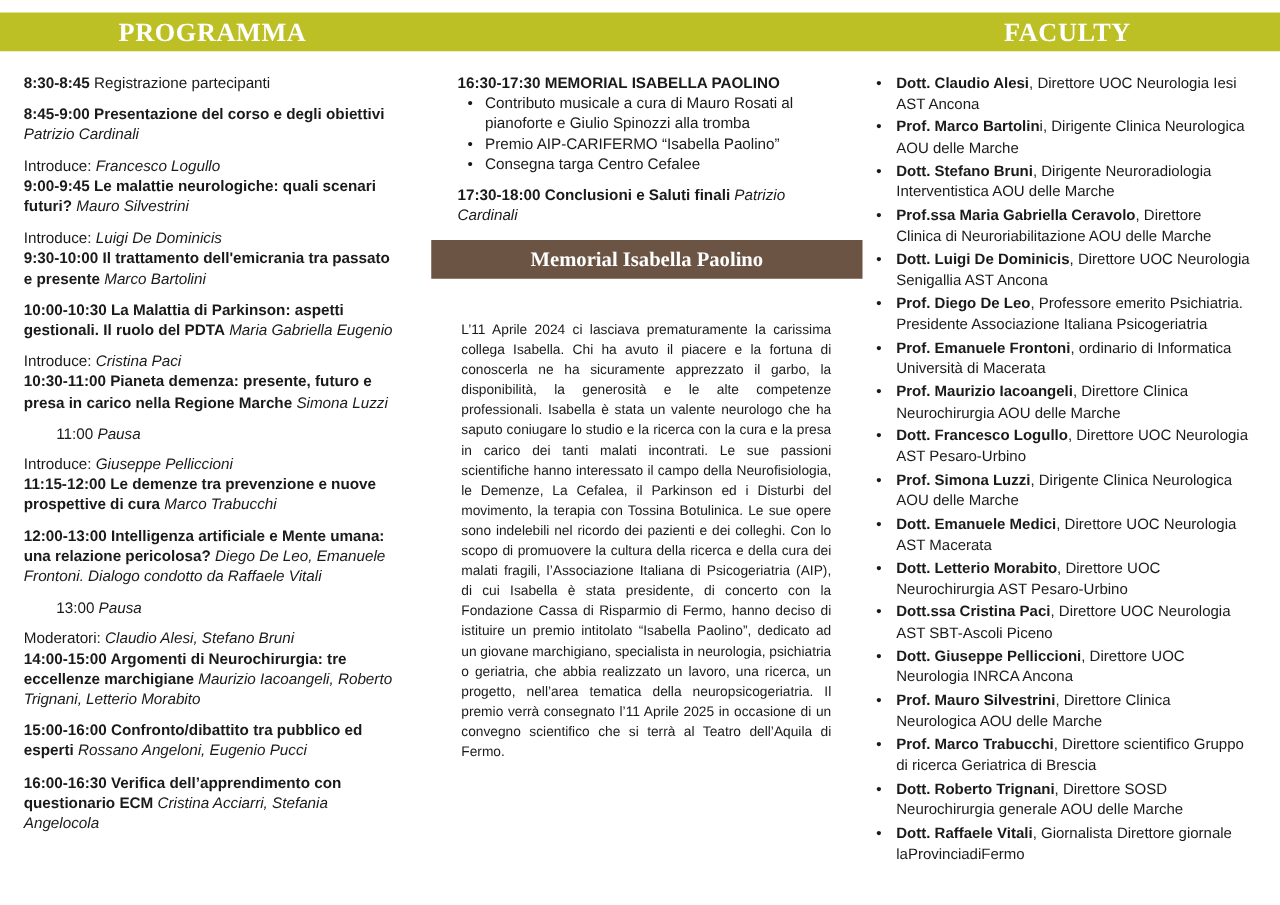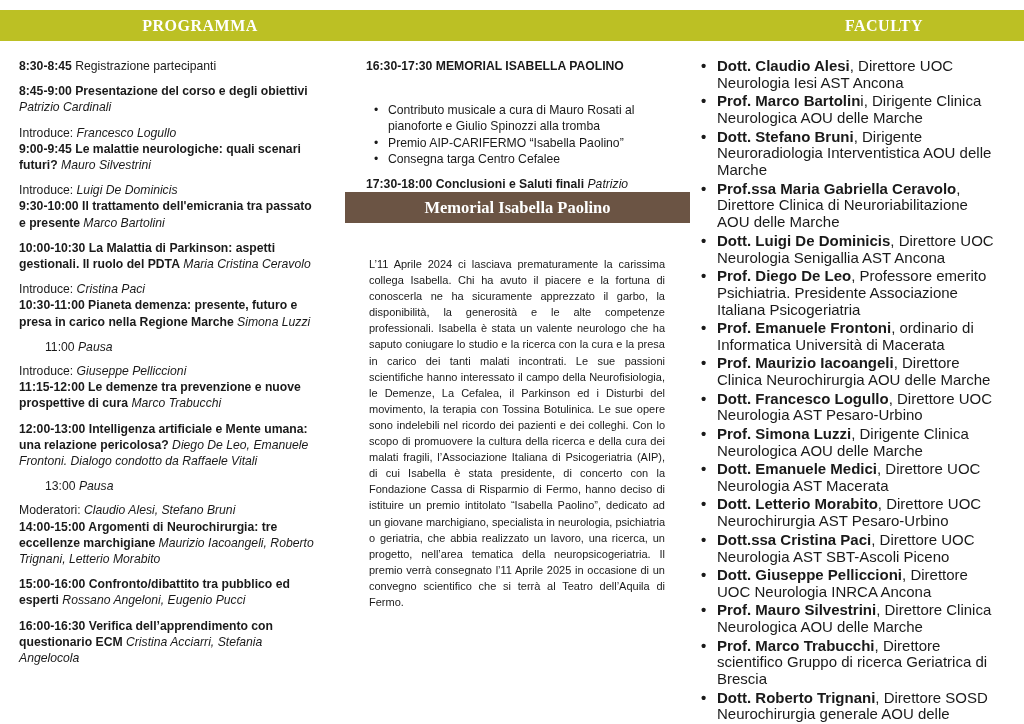--- a/index.html
+++ b/index.html
@@ -1,41 +1,41 @@
 <!DOCTYPE html>
 <html><head>
 <meta charset="utf-8">
 <style>
   * { box-sizing: border-box; margin: 0; padding: 0; }
   html, body { width: 1024px; height: 724px; background: #ffffff; overflow: hidden; }
   body { font-family: "Liberation Sans", sans-serif; color: #1a1a1a; position: relative; }
   .topbar { position: absolute; left: 0; top: 10px; width: 1024px; height: 31px; background: #bcc024; }
-  .topbar .h { position: absolute; top: 0; height: 31px; line-height: 32px; font-family: "Liberation Serif", serif; font-weight: bold; color: #ffffff; font-size: 16px; letter-spacing: 0.5px; text-align: center; margin-left: 30px; }
+  .topbar .h { position: absolute; top: 0; height: 31px; line-height: 32px; font-family: "Liberation Serif", serif; font-weight: bold; color: #ffffff; font-size: 21px; letter-spacing: 0.5px; text-align: center; }
   .h-prog { left: 0; width: 340px; }
   .h-fac { left: 684px; width: 340px; }
 
   .col { position: absolute; font-size: 12.2px; line-height: 16.2px; }
   .col1 { left: 19px; top: 58px; width: 300px; }
   .col2 { left: 366px; top: 58px; width: 306px; }
   .col3 { left: 700px; top: 58px; width: 300px; }
 
   .item { margin-bottom: 9px; }
   .b { font-weight: bold; }
   .i { font-style: italic; }
   .pause { padding-left: 26px; margin-bottom: 8px; }
 
-  ul.bullets { list-style: none; margin-left: 8px; margin-top: 28px; }
+  ul.bullets { list-style: none; margin-left: 8px; }
   ul.bullets li { position: relative; padding-left: 14px; }
   ul.bullets li::before { content: "•"; position: absolute; left: 0; top: 0; }
 
   .memo-box { position: absolute; left: 345px; top: 192px; width: 345px; height: 31px; background: #6b5444; color: #fff; font-family: "Liberation Serif", serif; font-weight: bold; font-size: 16.5px; text-align: center; line-height: 31px; }
   .memo-text { position: absolute; left: 369px; top: 256px; width: 296px; font-size: 11px; line-height: 16.1px; text-align: justify; }
 
   ul.fac { list-style: none; }
-  ul.fac li { position: relative; padding-left: 17px; margin-bottom: 1.7px; line-height: 16.8px; font-size: 15px; }
+  ul.fac li { position: relative; padding-left: 17px; margin-bottom: 1.7px; line-height: 16.8px; font-size: 12px; }
   ul.fac li::before { content: "•"; position: absolute; left: 1px; top: 0; font-weight: bold; }
 </style>
 </head>
 <body>
 
 <div class="topbar">
   <div class="h h-prog">PROGRAMMA</div>
   <div class="h h-fac">FACULTY</div>
 </div>
 
@@ -48,21 +48,21 @@
   </div>
   <div class="item">
     <div><span>Introduce: </span><span class="i">Francesco Logullo</span></div>
     <span class="b">9:00-9:45</span><span class="b"> Le malattie neurologiche: quali scenari futuri?</span><span class="i"> Mauro Silvestrini</span>
   </div>
   <div class="item">
     <div><span>Introduce: </span><span class="i">Luigi De Dominicis</span></div>
     <span class="b">9:30-10:00</span><span class="b"> Il trattamento dell'emicrania tra passato e presente</span><span class="i"> Marco Bartolini</span>
   </div>
   <div class="item">
-    <span class="b">10:00-10:30</span><span class="b"> La Malattia di Parkinson: aspetti gestionali. Il ruolo del PDTA</span><span class="i"> Maria Cristina Ceravolo</span>
+    <span class="b">10:00-10:30</span><span class="b"> La Malattia di Parkinson: aspetti gestionali. Il ruolo del PDTA</span><span class="i"> Maria Gabriella Eugenio</span>
   </div>
   <div class="item">
     <div><span>Introduce: </span><span class="i">Cristina Paci</span></div>
     <span class="b">10:30-11:00</span><span class="b"> Pianeta demenza: presente, futuro e presa in carico nella Regione Marche</span><span class="i"> Simona Luzzi</span>
   </div>
   <div class="pause">
     <span>11:00</span><span class="i"> Pausa</span>
   </div>
   <div class="item">
     <div><span>Introduce: </span><span class="i">Giuseppe Pelliccioni</span></div>

